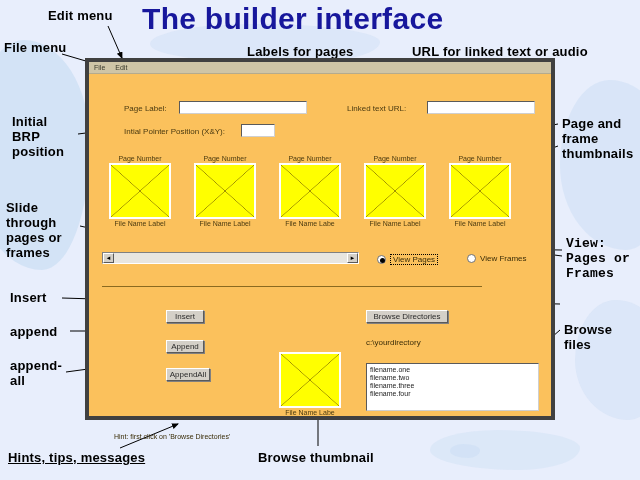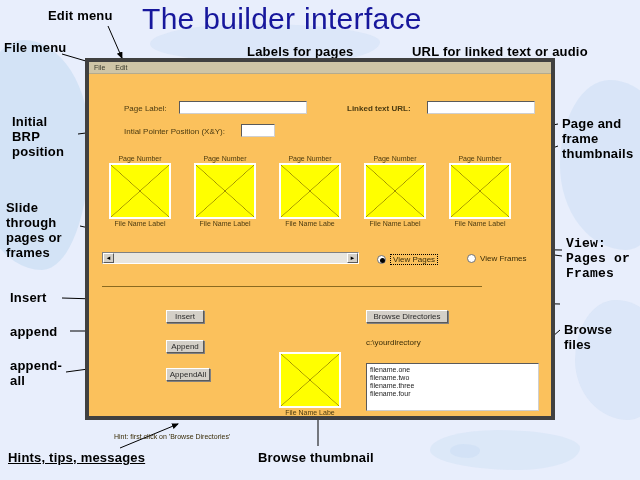--- a/index.html
+++ b/index.html
@@ -15,21 +15,21 @@
 
   
   .anno {
     position:absolute; color:#000; font-weight:bold; font-size:13px;
     line-height:15px; letter-spacing:.2px; white-space:pre-line;
   }
   .anno.u { text-decoration:underline; }
 
   .title {
     position:absolute; left:142px; top:2px; width:380px;
-    color:#17179c; font-weight:normal; font-size:30px; line-height:34px;
+    color:#17179c; font-weight:bold; font-size:30px; line-height:34px;
     letter-spacing:.3px; white-space:nowrap;
   }
 
   
   .app-window {
     position:absolute; left:85px; top:58px; width:470px; height:362px;
     background:#fbc15c; border:4px solid #404040;
   }
   .menubar {
     height:12px; background:#cfc5a6; border-bottom:1px solid #b5ab8d;
@@ -193,21 +193,21 @@
   <div class="menubar">
     <span class="menu-item">File</span>
     <span class="menu-item">Edit</span>
   </div>
 
   <div class="app-body">
 
     <div class="field-label" style="left:35px; top:30px;">Page  Label:</div>
     <input class="text-input" style="left: 90px; top: 27px; width: 128px;" placeholder="">
 
-    <div class="field-label" style="left:258px; top:30px;font-weight:bold;">Linked text URL:</div>
+    <div class="field-label" style="left:258px; top:30px;">Linked text URL:</div>
     <input class="text-input" style="left: 338px; top: 27px; width: 108px;" placeholder="">
 
     <div class="field-label" style="left:35px; top:53px;">Intial Pointer Position (X&amp;Y):</div>
     <input class="text-input" style="left: 152px; top: 50px; width: 34px;" placeholder="">
 
     <div class="thumb" style="left:20px; top:80px;">
       <div class="cap">Page Number</div>
       <div class="box"></div>
       <div class="cap">File Name Label</div>
     </div>

